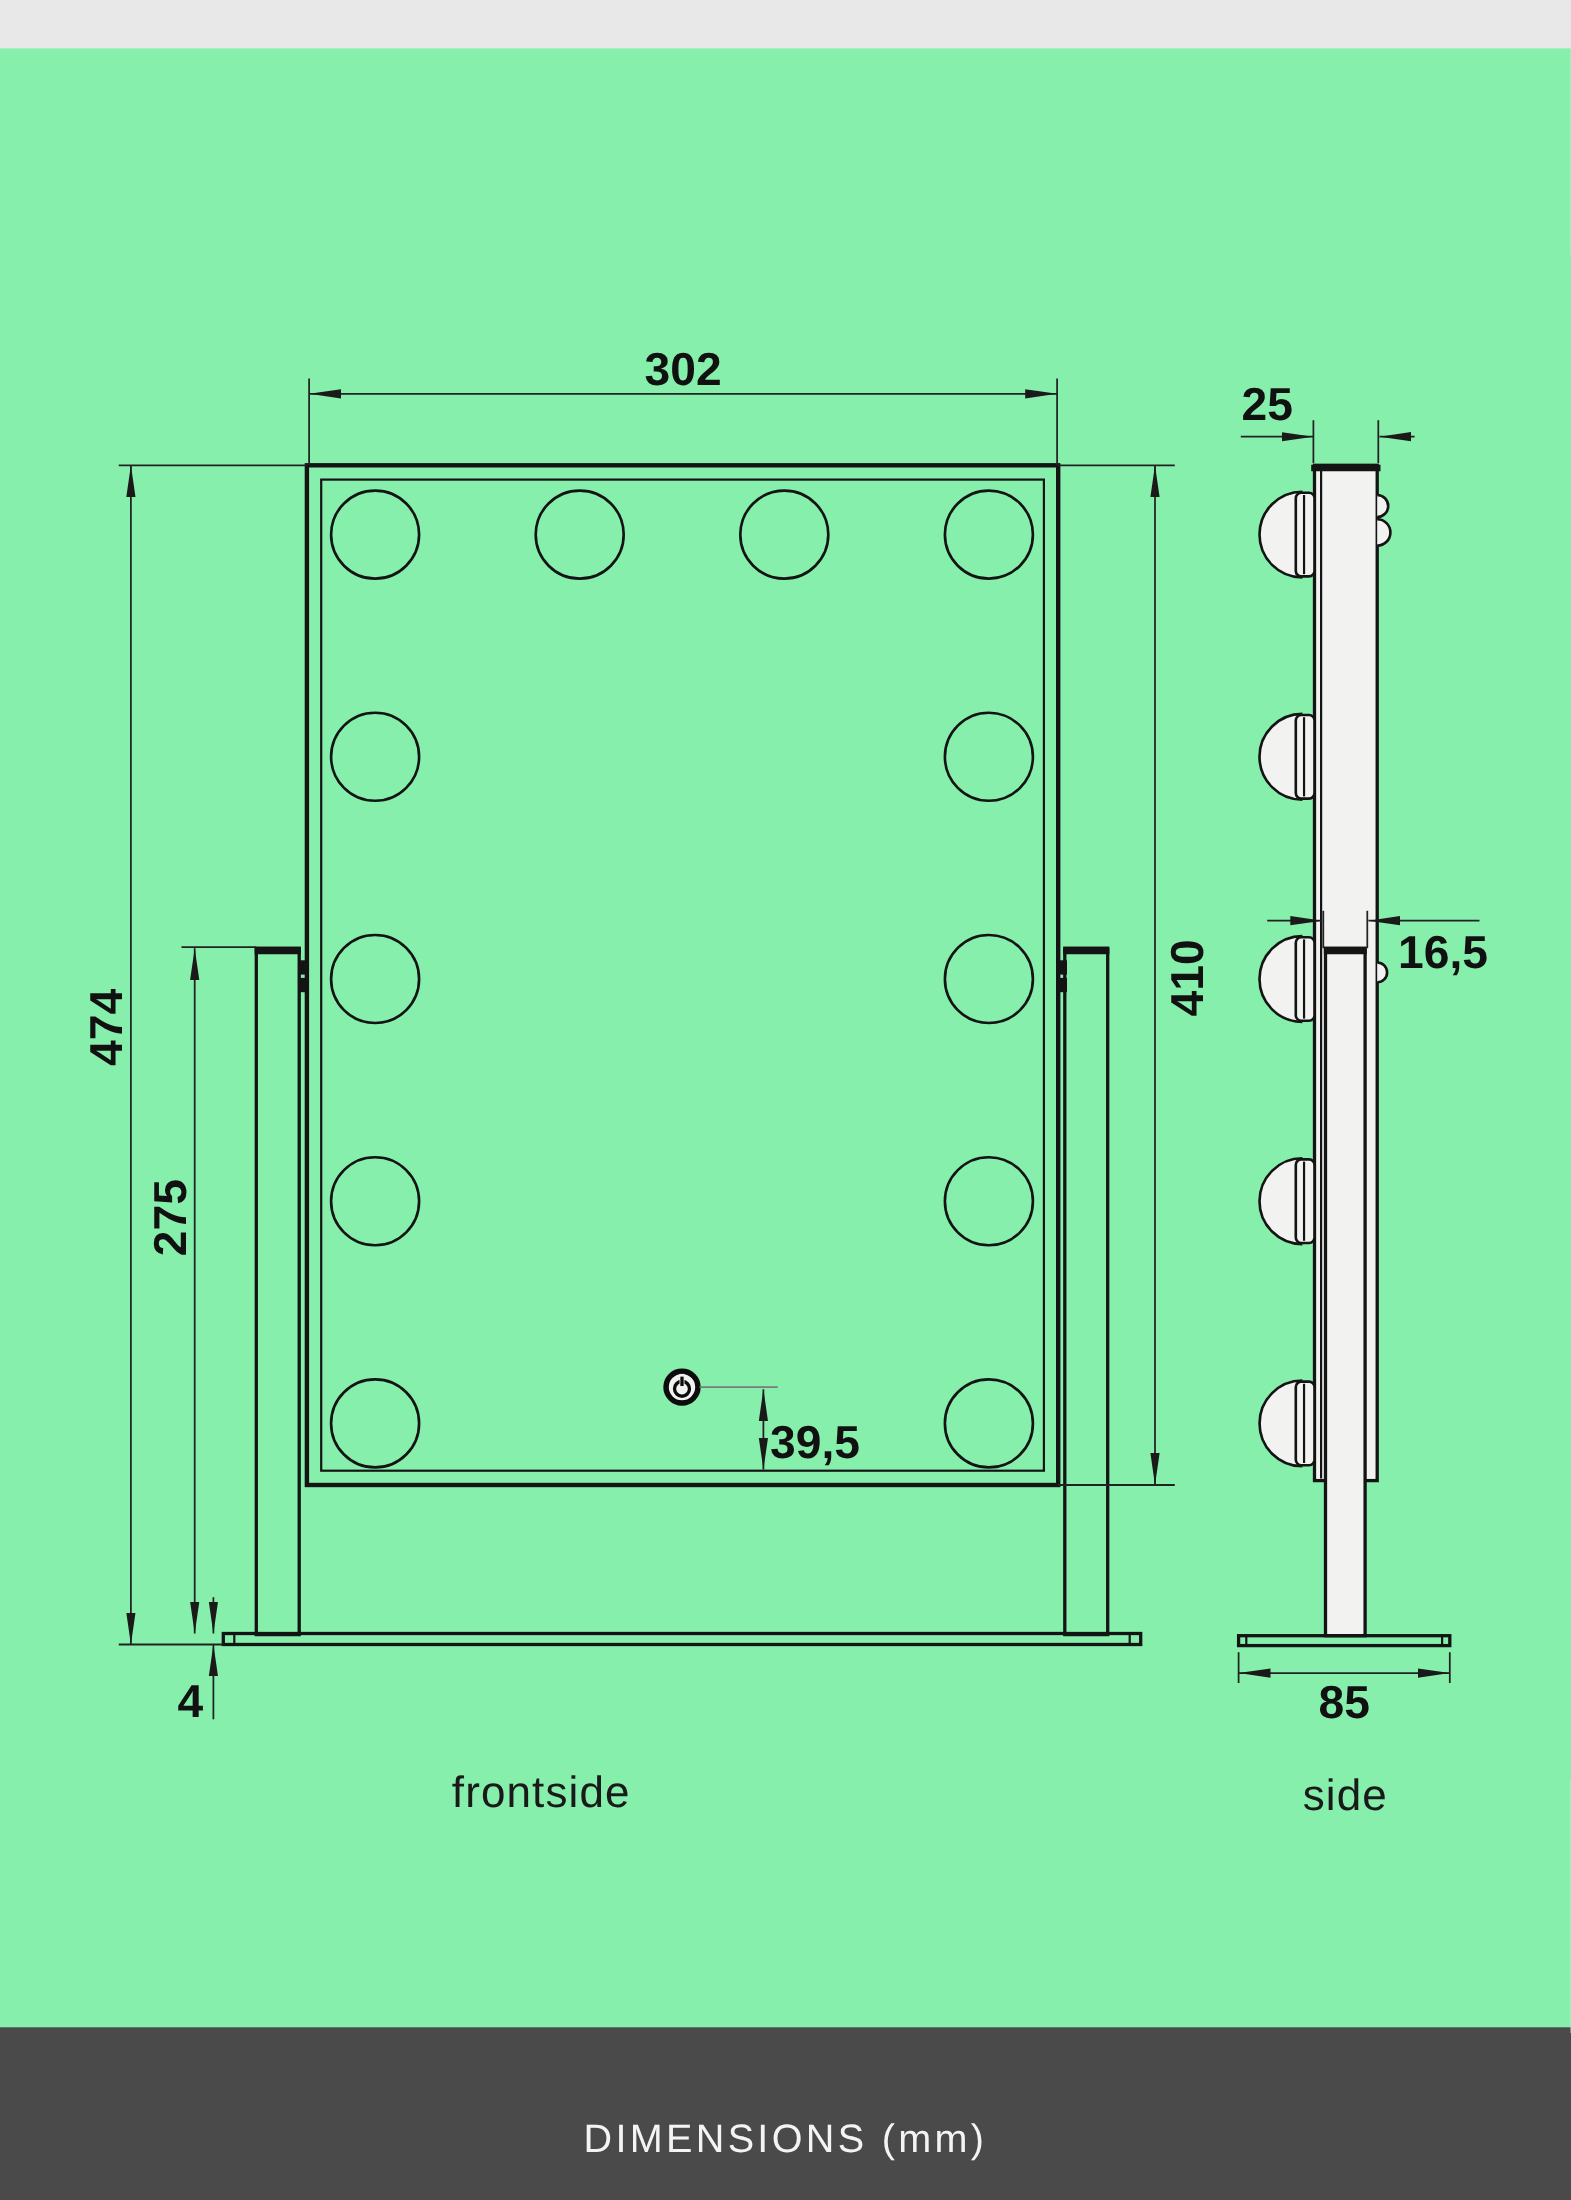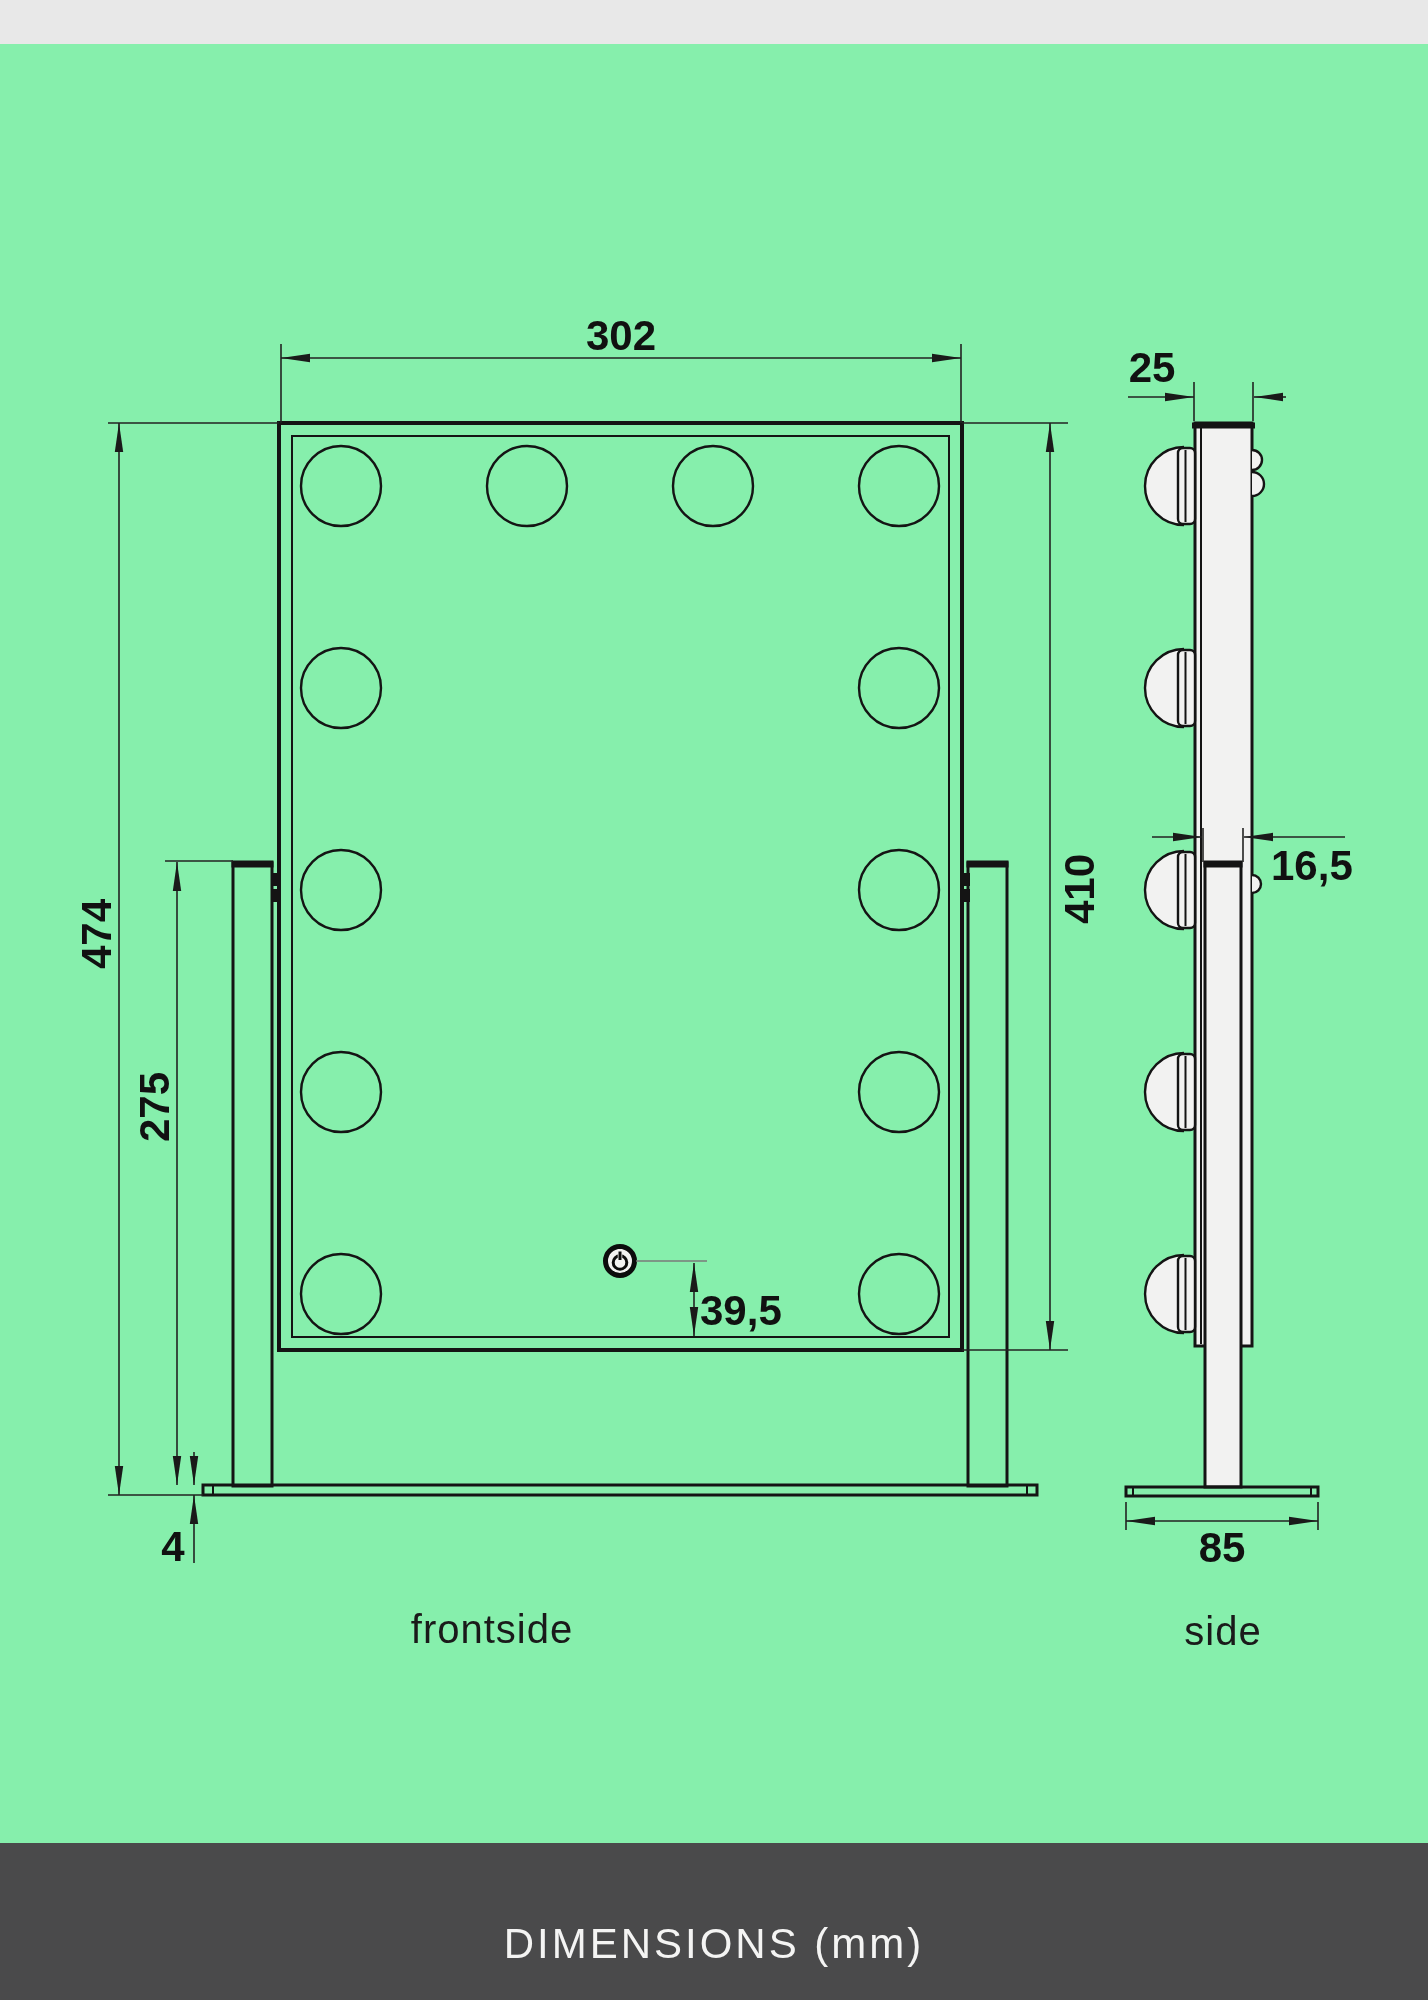--- a/index.html
+++ b/index.html
@@ -33,21 +33,21 @@
     font-size:40px;font-weight:400;fill:#1a1a1a;letter-spacing:1px;
   }
   .footer{
     position:absolute;left:0;bottom:0;width:1428px;height:201px;
     background:#4a4a4b;
     display:flex;align-items:center;justify-content:center;
   }
   .footer-title{
     color:#f4f4f3;
     font-family:"Liberation Sans", sans-serif;
-    font-size:42px;font-weight:400;letter-spacing:3px;
+    font-size:36px;font-weight:400;letter-spacing:3px;
   }
 </style>
 </head>
 <body>
 
 <div class="canvas">
 
   <svg width="1428" height="1799" viewBox="0 0 1428 1799">
     <defs>
       <marker id="arr" markerUnits="userSpaceOnUse" markerWidth="30" markerHeight="12" refX="29" refY="6" orient="auto-start-reverse">

